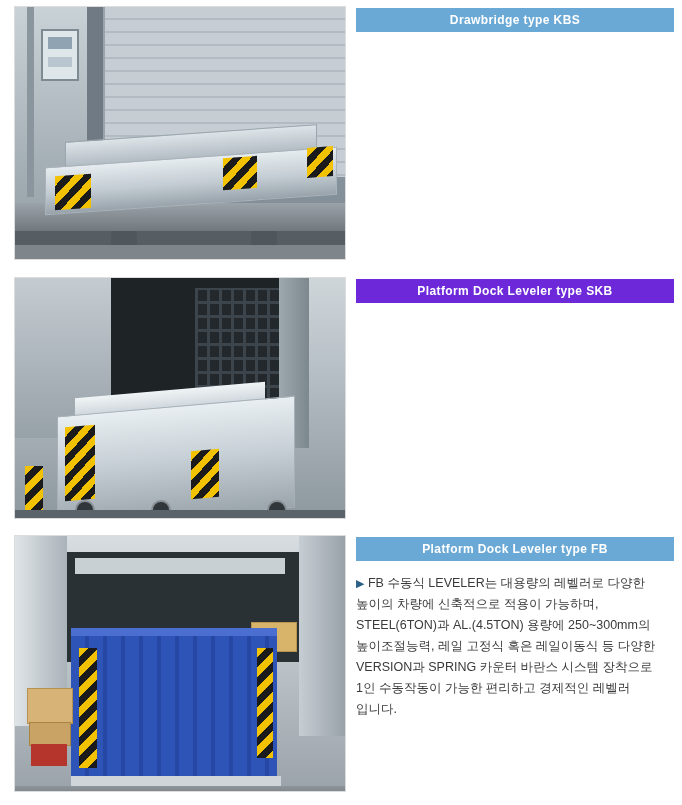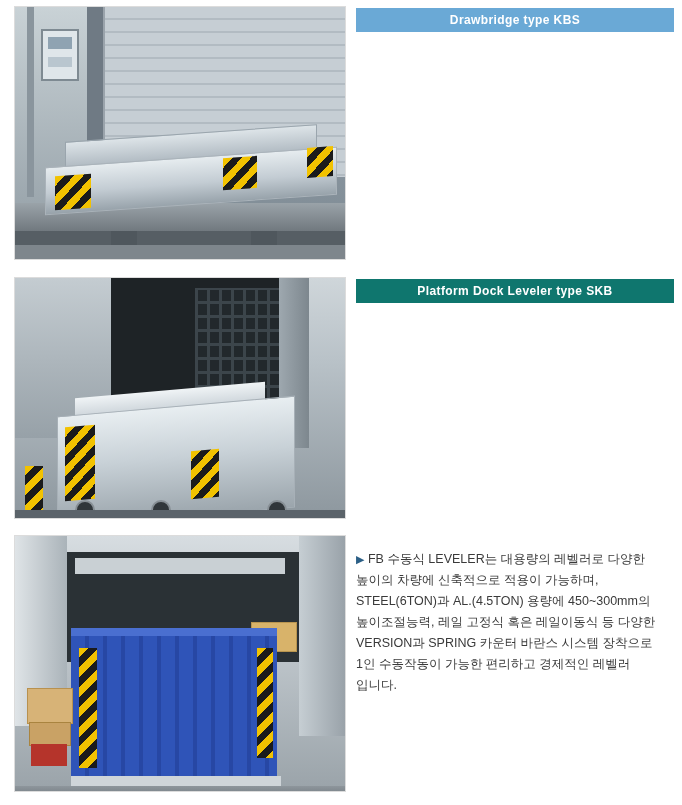--- a/index.html
+++ b/index.html
@@ -53,21 +53,21 @@
   .cap-bar {
     background: #6aa9d6;
     color: #ffffff;
     font-size: 12px;
     font-weight: bold;
     text-align: center;
     letter-spacing: 0.4px;
     padding: 5px 4px 5px 4px;
     line-height: 14px;
   }
-  .cap-bar.alt { background: #0f766e; }
+  .cap-bar.alt { background: #6d28d9; }
 
   .body-text {
     margin-top: 12px;
     font-size: 12.5px;
     line-height: 21px;
     color: #3a3a3a;
     text-align: left;
     word-break: keep-all;
     padding-right: 4px;
   }
@@ -227,20 +227,21 @@
       <div class="hazard hz8"></div>
       <div class="cart">
         <div class="pack1"></div>
         <div class="pack2"></div>
         <div class="frame"></div>
       </div>
       <div class="curb-c"></div>
       <div class="floor-c"></div>
     </div>
     <div class="text-cell">
+      <div class="cap-bar">Platform Dock Leveler type FB</div>
       <div class="body-text">
         <span class="marker">▶</span>
-        <span>FB 수동식 LEVELER는 대용량의 레벨러로 다양한 높이의 차량에 신축적으로 적용이 가능하며, STEEL(6TON)과 AL.(4.5TON) 용량에 450~300mm의 높이조절능력, 레일 고정식 혹은 레일이동식 등 다양한 VERSION과 SPRING 카운터 바란스 시스템 장착으로 1인 수동작동이 가능한 편리하고 경제적인 레벨러 입니다.</span>
+        <span>FB 수동식 LEVELER는 대용량의 레벨러로 다양한 높이의 차량에 신축적으로 적용이 가능하며, STEEL(6TON)과 AL.(4.5TON) 용량에 250~300mm의 높이조절능력, 레일 고정식 혹은 레일이동식 등 다양한 VERSION과 SPRING 카운터 바란스 시스템 장착으로 1인 수동작동이 가능한 편리하고 경제적인 레벨러 입니다.</span>
       </div>
     </div>
   </div>
 
 </div>
 
 </body></html>

